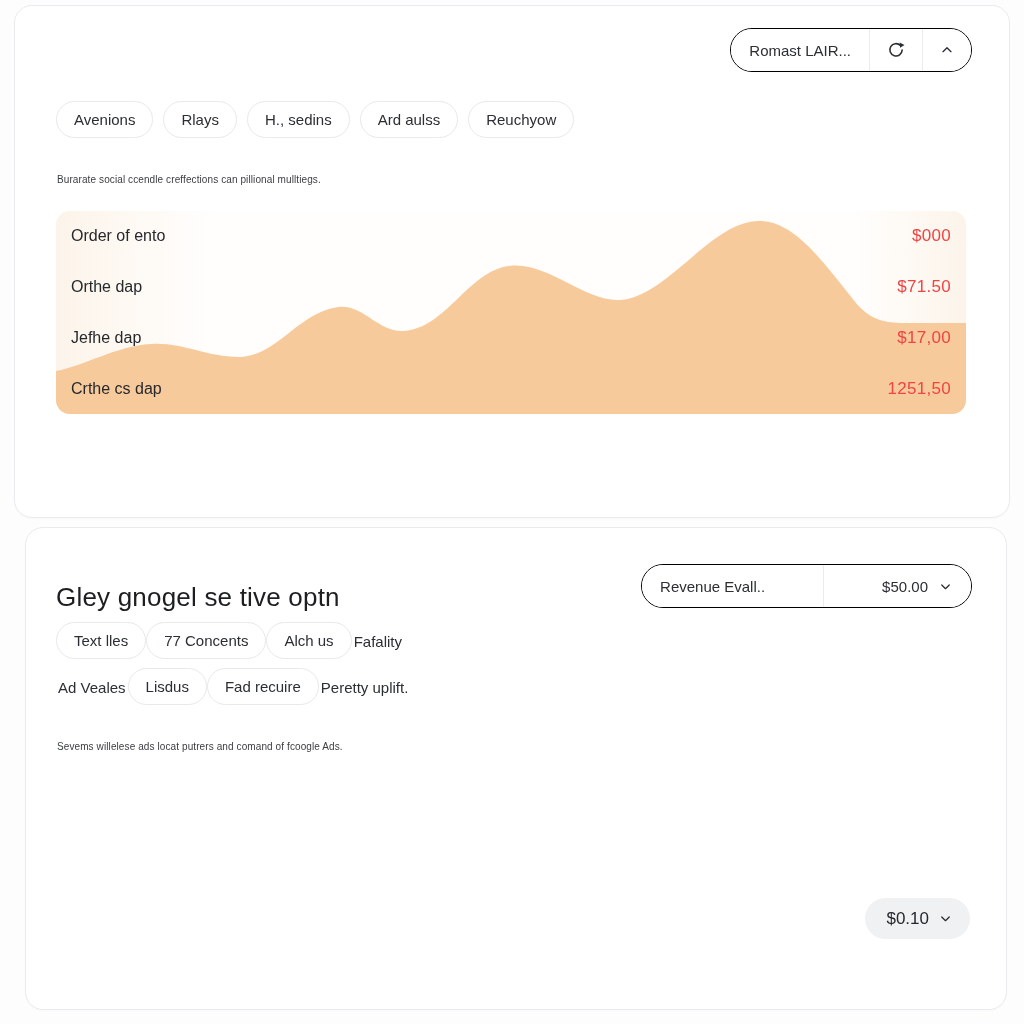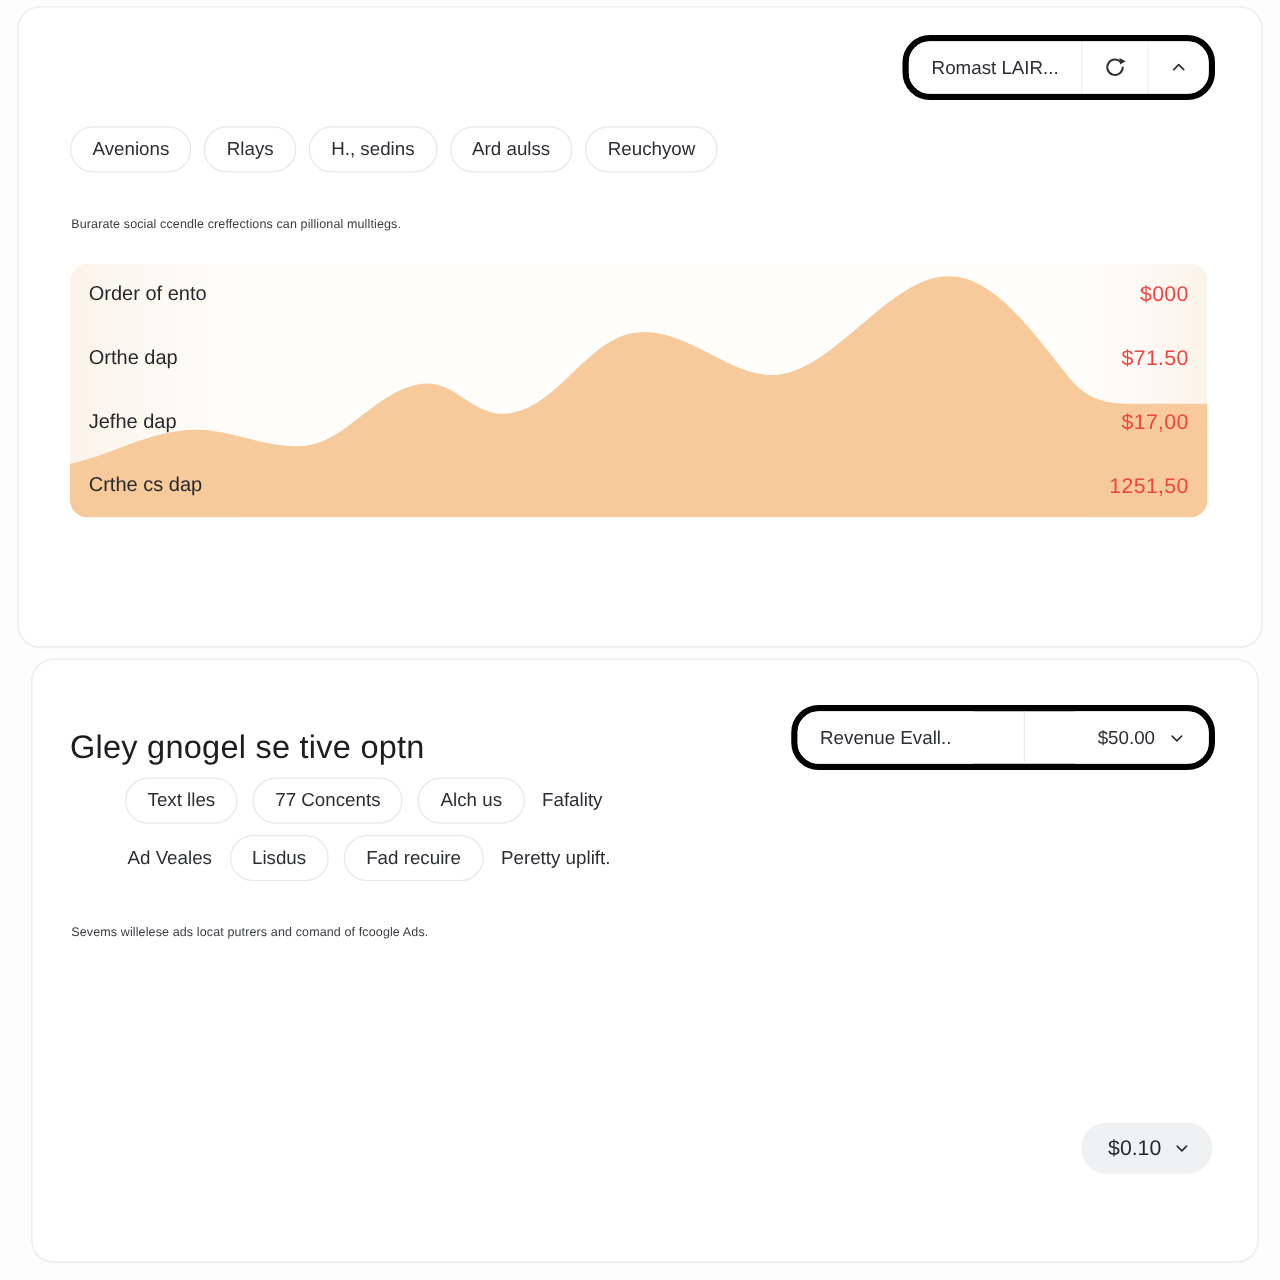--- a/index.html
+++ b/index.html
@@ -15,21 +15,21 @@
   #card1{left:14px;top:5px;width:994px;height:511px;}
   #card2{left:25px;top:527px;width:980px;height:481px;}
   .card-title{
     position:absolute;left:41px;font-size:26px;font-weight:500;color:#1c1e21;letter-spacing:0.2px;
   }
   #card1 .card-title{top:26px;}
   #card2 .card-title{left:30px;top:37px;}
   
   .seg-control{
     position:absolute;display:flex;align-items:stretch;height:42px;
-    border:5px solid #000000;border-radius:22px;background:#fff;overflow:hidden;
+    border:1px solid #000000;border-radius:22px;background:#fff;overflow:hidden;
   }
   #card1 .seg-control{right:37px;top:22px;}
   #card2 .seg-control{right:34px;top:36px;gap:40px;}
   .seg{
     display:flex;align-items:center;justify-content:center;
     padding:0 18px;font-size:15px;color:#2b2e33;white-space:nowrap;cursor:pointer;background:#fff;border:none;
   }
   .seg-divider{width:1px;background:#ececee;}
   .seg.icon-seg{width:52px;padding:0;}
   .seg.chev-seg{width:48px;padding:0;}
@@ -65,21 +65,21 @@
   .chart svg.wave{position:absolute;left:0;top:0;width:100%;height:100%;}
   .chart .rows{position:absolute;left:0;top:0;right:0;bottom:0;display:flex;flex-direction:column;}
   .chart .row{
     flex:1;display:flex;align-items:center;justify-content:space-between;padding:0 15px;
   }
   .chart .row .lbl{font-size:16px;color:#26282c;}
   .chart .row .val{font-size:17px;color:#ef4444;letter-spacing:0.3px;}
   
   #card2 .tags1{left:30px;top:94px;}
   #card2 .tags2{left:30px;top:140px;}
-  #card2 .pill-row{position:absolute;display:flex;align-items:center;gap:12px;margin-left:44px;}
+  #card2 .pill-row{position:absolute;display:flex;align-items:flex-end;gap:0;}
   
   .bid-pill{
     position:absolute;right:36px;top:370px;height:41px;
     background:#f0f1f3;border:none;border-radius:21px;display:flex;align-items:center;gap:9px;
     padding:0 17px 0 21px;font-size:17px;color:#26282c;cursor:pointer;
     font-family:"Liberation Sans", sans-serif;
   }
 </style>
 </head>
 <body>

